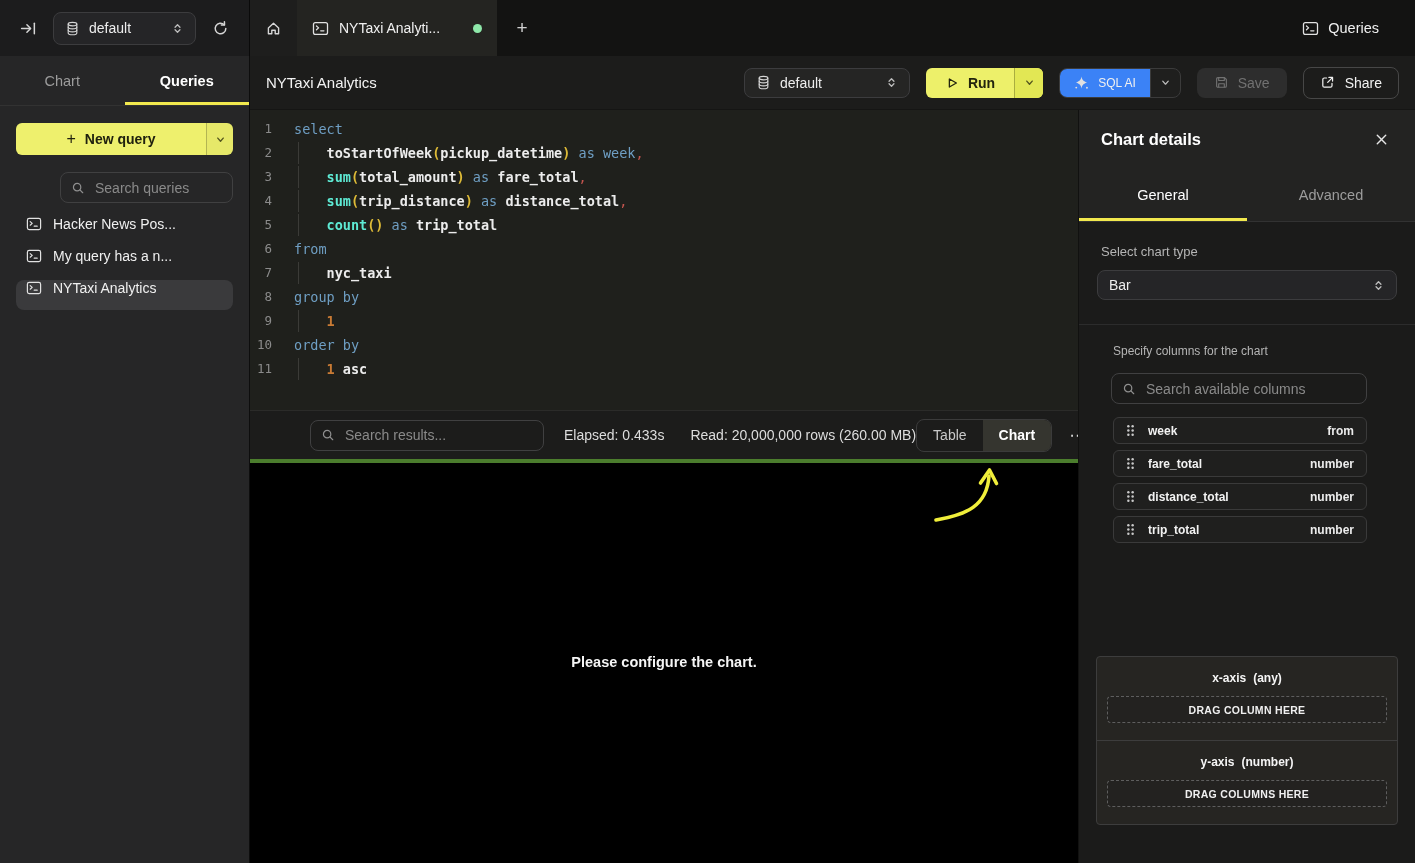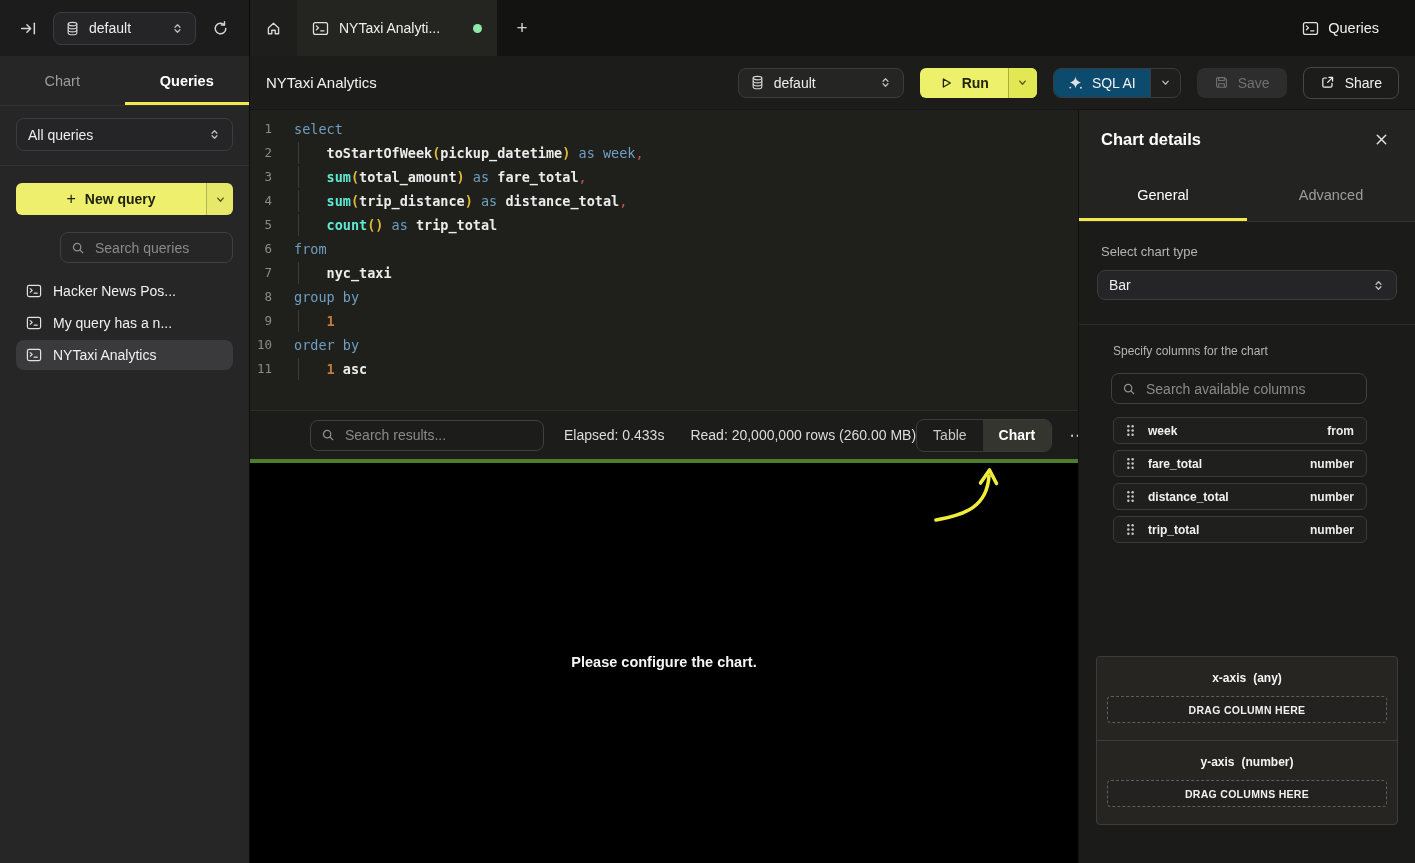--- a/index.html
+++ b/index.html
@@ -45,39 +45,39 @@
                color:#20210e;font-size:14px;font-weight:600;}
   .yellow-caret{width:27px;flex:none;display:flex;align-items:center;justify-content:center;
                 border-left:1px solid rgba(0,0,0,0.22);background:rgba(0,0,0,0.03);}
   .side-search{padding:17px 16px 13px;}
   .search-input{position:relative;display:flex;align-items:center;height:31px;border:1px solid #404041;
                 border-radius:8px;padding:0 10px;gap:8px;background:transparent;margin-left:44px;}
   .search-input input{flex:1;background:transparent;border:none;outline:none;color:#ededed;
                       font-size:14px;font-family:inherit;min-width:0;}
   .search-input input::placeholder{color:#8a8a8a;}
   .query-list{padding:0 16px;display:flex;flex-direction:column;gap:2px;}
-  .query-item{height:30px;display:flex;align-items:center;gap:11px;padding:0 10px;border-radius:8px;
+  .query-item{height:30px;display:flex;align-items:flex-start;gap:11px;padding:0 10px;border-radius:8px;
               color:#f0f0f0;font-weight:500;cursor:pointer;white-space:nowrap;}
   .query-item.selected{background:#3a3a3c;}
 
   
   .main-col{flex:1;display:flex;flex-direction:column;min-width:0;}
   .main-header{height:54px;flex:none;background:#1c1c1b;display:flex;align-items:center;
                padding:0 16px;gap:16px;border-bottom:1px solid #151514;}
   .page-title{font-size:15px;color:#f2f2f2;margin-right:auto;}
   .main-header .select-box{width:166px;height:30px;background:#252524;}
   .run-btn{height:30px;border:none;border-radius:6px;overflow:hidden;display:flex;padding:0;
            background:#edf06a;cursor:pointer;font-family:inherit;}
   .run-main{display:flex;align-items:center;gap:9px;padding:0 19px;color:#23240e;font-size:14px;font-weight:600;}
   .run-caret{width:29px;display:flex;align-items:center;justify-content:center;background:#e2e754;
              border-left:1px solid rgba(0,0,0,0.25);}
   .sqlai-btn{height:30px;border:1px solid #3b3b3b;border-radius:8px;display:flex;align-items:stretch;
              background:#1f1f1e;padding:0;overflow:hidden;cursor:pointer;font-family:inherit;}
-  .sqlai-main{display:flex;align-items:center;gap:9px;padding:0 14px;background:#0c4a6e;
-              color:#f0f0f0;font-size:14px;}
+  .sqlai-main{display:flex;align-items:center;gap:9px;padding:0 14px;background:#3b82f6;
+              color:#f0f0f0;font-size:12px;}
   .sqlai-caret{width:30px;display:flex;align-items:center;justify-content:center;border-left:1px solid #3b3b3b;}
   .save-btn{height:30px;border:none;border-radius:8px;background:#2d2d2d;color:#717171;display:flex;
             align-items:center;gap:9px;padding:0 17px;font-size:14px;font-family:inherit;}
   .share-btn{height:32px;border:1px solid #474747;border-radius:8px;background:transparent;color:#f2f2f2;
              display:flex;align-items:center;gap:10px;padding:0 16px;font-size:14px;font-weight:500;
              cursor:pointer;font-family:inherit;}
 
   .content-row{flex:1;display:flex;min-height:0;}
   .editor-col{width:828px;flex:none;display:flex;flex-direction:column;min-height:0;}
 
@@ -210,29 +210,20 @@
       </button>
     </div>
   </header>
 
   <div class="body-row">
 
     <aside class="sidebar">
       <div class="side-tabs">
         <button class="side-tab">Chart</button>
         <button class="side-tab active">Queries</button>
-      </div>
-      <div class="side-filter">
-        <div class="select-box">
-          <span>All queries</span>
-          <svg class="chev" width="13" height="13" viewBox="0 0 16 16" fill="none" stroke="#bdbdbd" stroke-width="1.6" stroke-linecap="round" stroke-linejoin="round">
-            <polyline points="5,6.4 8,3.4 11,6.4"></polyline>
-              <polyline points="5,9.6 8,12.6 11,9.6"></polyline>
-          </svg>
-        </div>
       </div>
       <div class="side-newquery">
         <button class="yellow-btn">
           <span class="yellow-main">
             <span style="font-size:16px;font-weight:400;">+</span>
             <span>New query</span>
           </span>
           <span class="yellow-caret">
             <svg width="11" height="11" viewBox="0 0 16 16" fill="none" stroke="#55561f" stroke-width="2" stroke-linecap="round" stroke-linejoin="round">
               <polyline points="4,6 8,10.5 12,6"></polyline>

